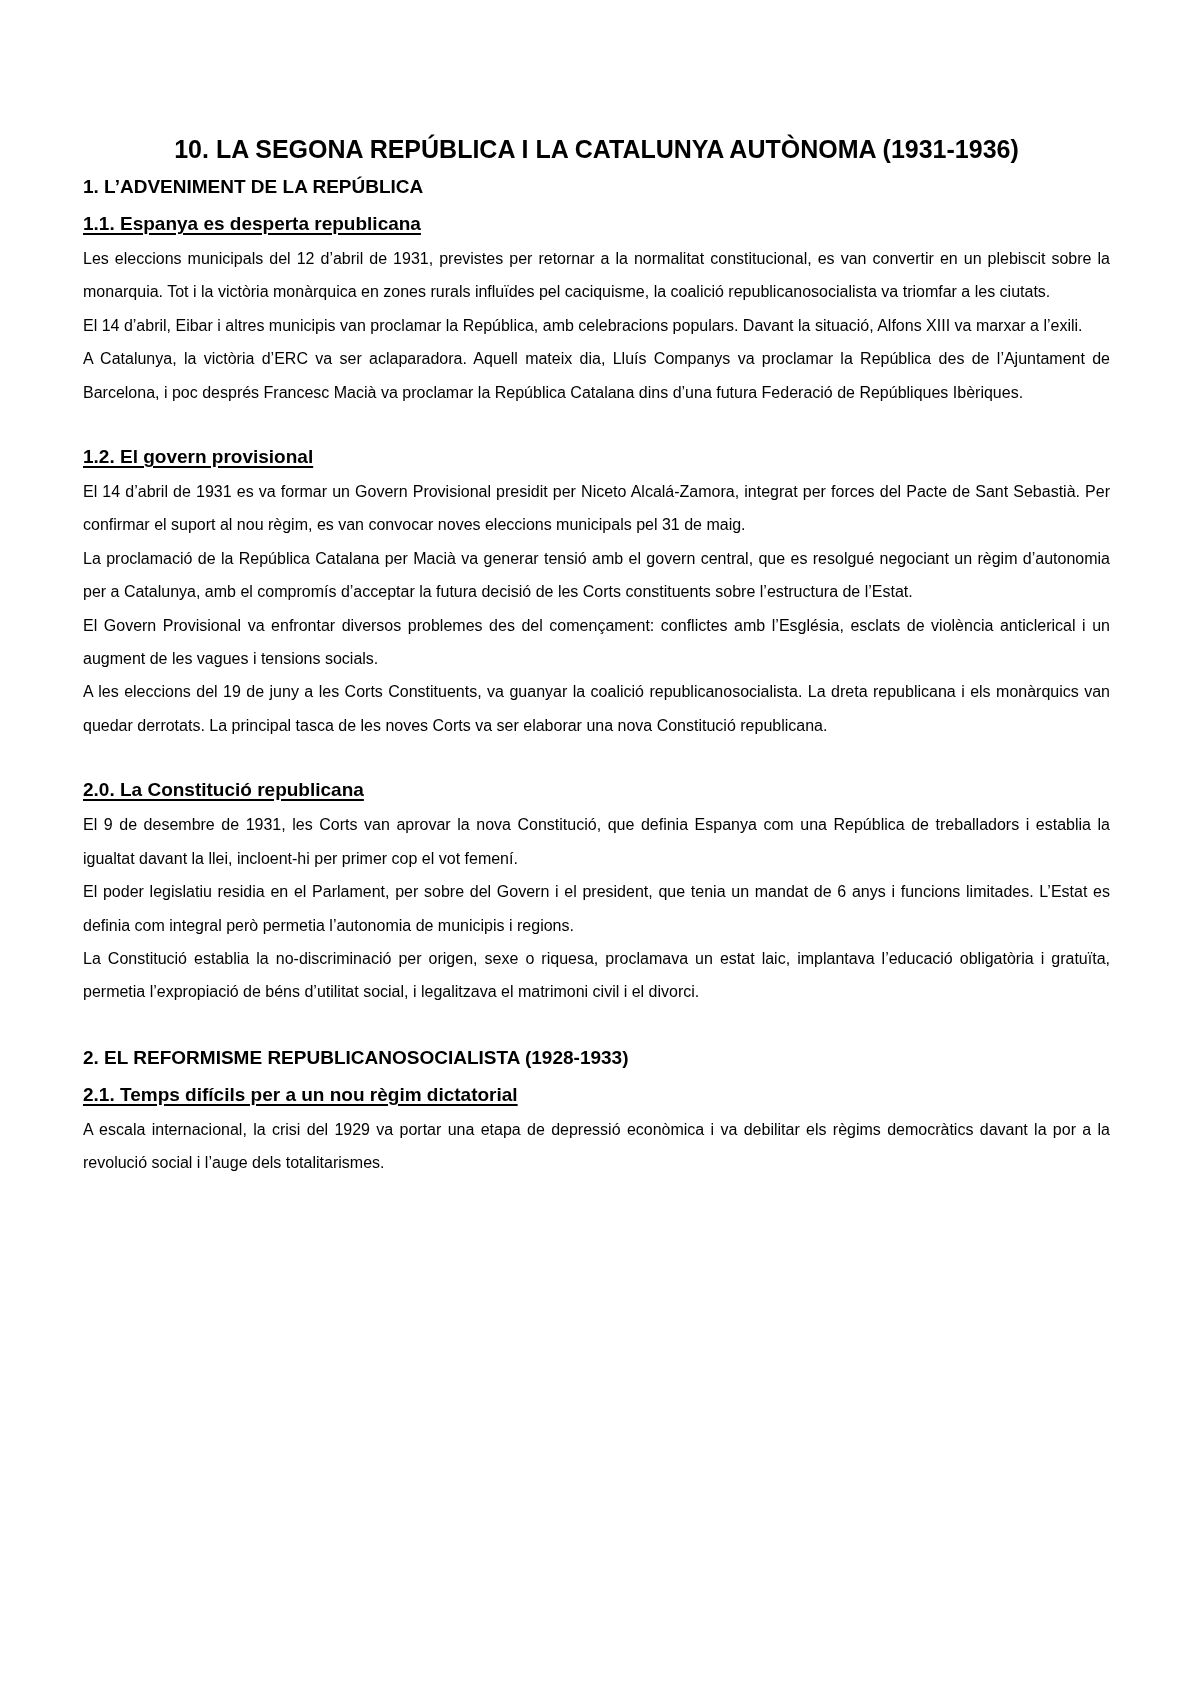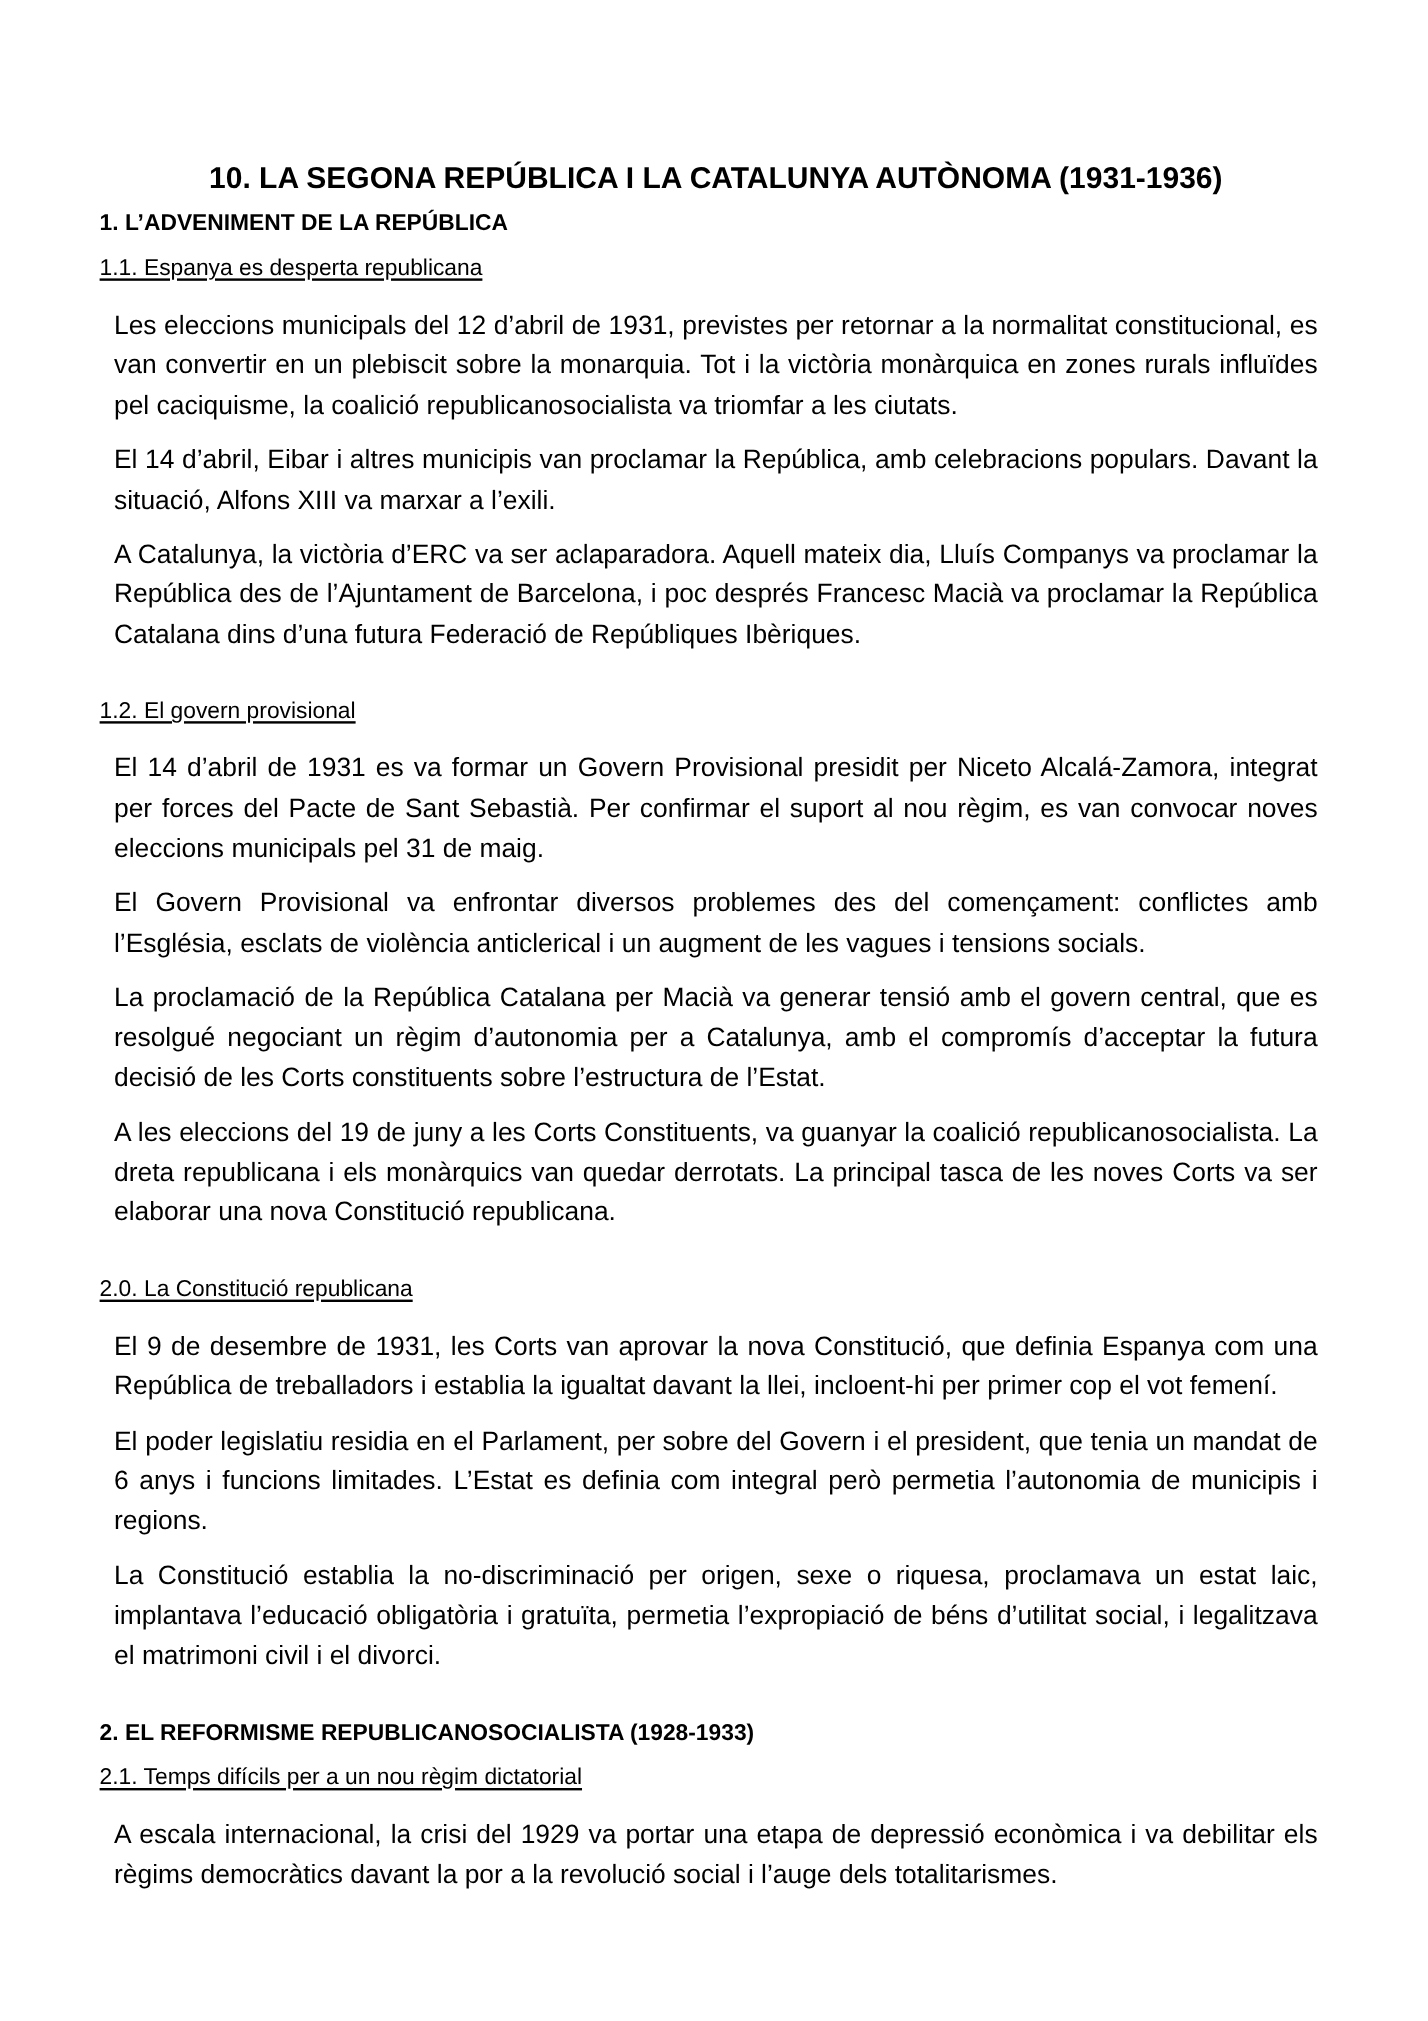--- a/index.html
+++ b/index.html
@@ -28,28 +28,28 @@
   h2.section-heading {
     margin: 0;
     font-size: 19px;
     line-height: 38px;
     font-weight: 700;
   }
   h3.subsection-heading {
     margin: 0;
     font-size: 19px;
     line-height: 36px;
-    font-weight: 400;
+    font-weight: 700;
     text-decoration: underline;
     text-decoration-thickness: 2px;
     text-underline-offset: 3px;
   }
   p.body-par {
-    margin: 12px;
-    font-size: 22px;
+    margin: 0;
+    font-size: 16px;
     line-height: 33.4px;
     text-align: justify;
   }
   .subsection + .subsection { margin-top: 30px; }
   .section + .section { margin-top: 30px; }
 </style>
 </head>
 <body>
 
 <div class="page">
@@ -62,22 +62,22 @@
     <div class="subsection">
       <h3 class="subsection-heading">1.1. Espanya es desperta republicana</h3>
       <p class="body-par">Les eleccions municipals del 12 d’abril de 1931, previstes per retornar a la normalitat constitucional, es van convertir en un plebiscit sobre la monarquia. Tot i la victòria monàrquica en zones rurals influïdes pel caciquisme, la coalició republicanosocialista va triomfar a les ciutats.</p>
       <p class="body-par">El 14 d’abril, Eibar i altres municipis van proclamar la República, amb celebracions populars. Davant la situació, Alfons XIII va marxar a l’exili.</p>
       <p class="body-par">A Catalunya, la victòria d’ERC va ser aclaparadora. Aquell mateix dia, Lluís Companys va proclamar la República des de l’Ajuntament de Barcelona, i poc després Francesc Macià va proclamar la República Catalana dins d’una futura Federació de Repúbliques Ibèriques.</p>
     </div>
 
     <div class="subsection">
       <h3 class="subsection-heading">1.2. El govern provisional</h3>
       <p class="body-par">El 14 d’abril de 1931 es va formar un Govern Provisional presidit per Niceto Alcalá-Zamora, integrat per forces del Pacte de Sant Sebastià. Per confirmar el suport al nou règim, es van convocar noves eleccions municipals pel 31 de maig.</p>
+      <p class="body-par">La proclamació de la República Catalana per Macià va generar tensió amb el govern central, que es resolgué negociant un règim d’autonomia per a Catalunya, amb el compromís d’acceptar la futura decisió de les Corts constituents sobre l’estructura de l’Estat.</p>
       <p class="body-par">El Govern Provisional va enfrontar diversos problemes des del començament: conflictes amb l’Església, esclats de violència anticlerical i un augment de les vagues i tensions socials.</p>
-      <p class="body-par">La proclamació de la República Catalana per Macià va generar tensió amb el govern central, que es resolgué negociant un règim d’autonomia per a Catalunya, amb el compromís d’acceptar la futura decisió de les Corts constituents sobre l’estructura de l’Estat.</p>
       <p class="body-par">A les eleccions del 19 de juny a les Corts Constituents, va guanyar la coalició republicanosocialista. La dreta republicana i els monàrquics van quedar derrotats. La principal tasca de les noves Corts va ser elaborar una nova Constitució republicana.</p>
     </div>
 
     <div class="subsection">
       <h3 class="subsection-heading">2.0. La Constitució republicana</h3>
       <p class="body-par">El 9 de desembre de 1931, les Corts van aprovar la nova Constitució, que definia Espanya com una República de treballadors i establia la igualtat davant la llei, incloent-hi per primer cop el vot femení.</p>
       <p class="body-par">El poder legislatiu residia en el Parlament, per sobre del Govern i el president, que tenia un mandat de 6 anys i funcions limitades. L’Estat es definia com integral però permetia l’autonomia de municipis i regions.</p>
       <p class="body-par">La Constitució establia la no-discriminació per origen, sexe o riquesa, proclamava un estat laic, implantava l’educació obligatòria i gratuïta, permetia l’expropiació de béns d’utilitat social, i legalitzava el matrimoni civil i el divorci.</p>
     </div>
   </section>

